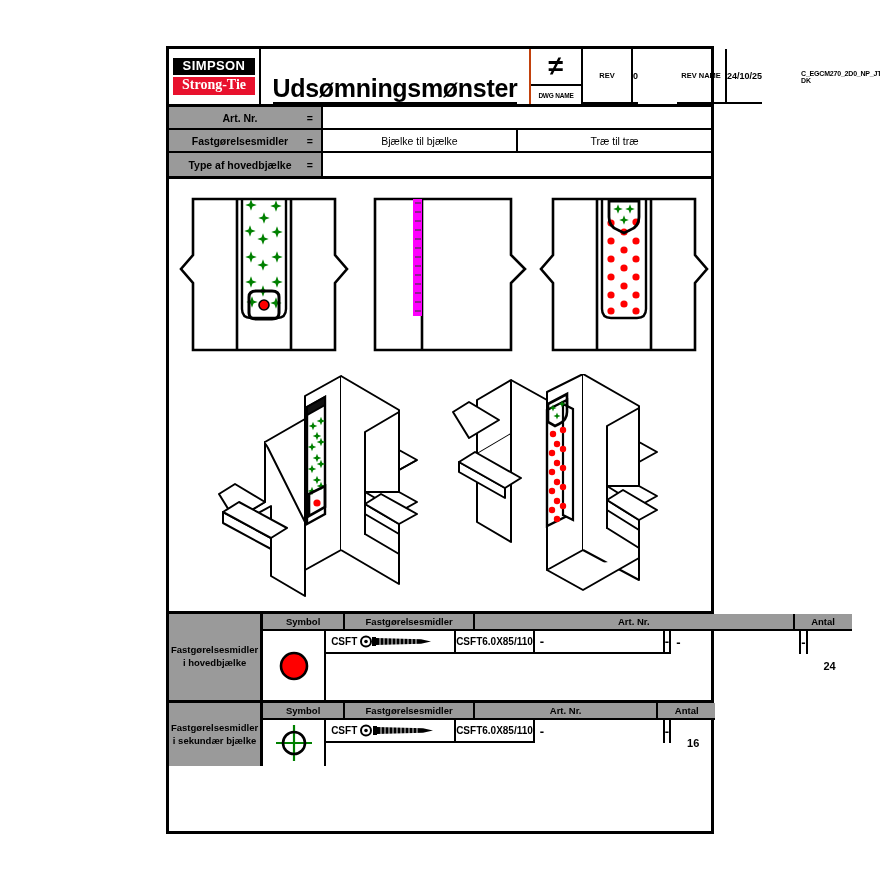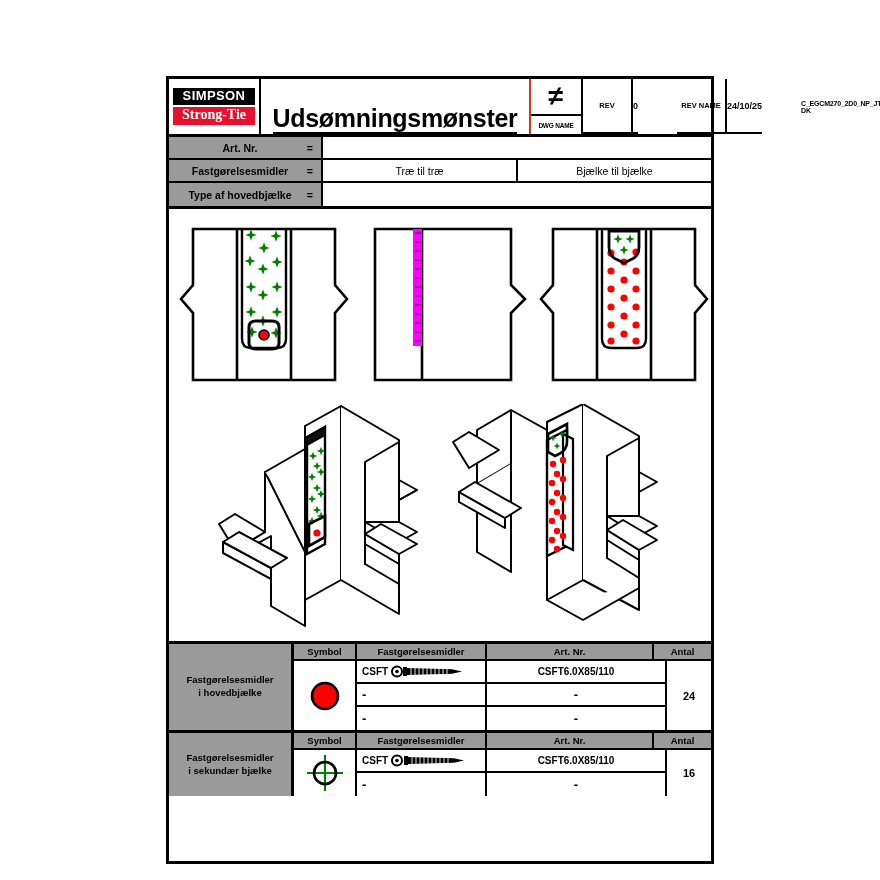--- a/index.html
+++ b/index.html
@@ -8,21 +8,20 @@
     width: 880px; height: 880px;
     background: #ffffff;
     font-family: "Liberation Sans", sans-serif;
   }
   #sheet {
     position: absolute;
     left: 166px; top: 46px;
     width: 548px; height: 788px;
     border: 3px solid #000;
     background: #fff;
-    margin-top: 30px;
   }
 
   
   .titleblock {
     display: flex;
     height: 58px;
     border-bottom: 3px solid #000;
   }
   .logo-cell {
     width: 92px;
@@ -149,32 +148,32 @@
     padding: 2px;
   }
   .lg-body { flex: 1; display: flex; flex-direction: column; }
   .lg-head { display: flex; height: 17px; background: #9a9a9a; border-bottom: 2px solid #000; }
   .lg-h {
     display: flex; align-items: center; justify-content: center;
     font-size: 9.5px; font-weight: bold;
     border-right: 2px solid #000;
   }
   .lg-h:last-child { border-right: none; }
-  .c-sym { width: 63px; }
+  .c-sym { width: 82px; }
   .c-fast { width: 130px; }
   .c-art { flex: 1; }
   .c-ant { width: 57px; }
   .lg-main { display: flex; }
   .lg-symcell {
     width: 63px;
     border-right: 2px solid #000;
     display: flex; align-items: center; justify-content: center;
   }
   .lg-rows { flex: 1; display: flex; }
-  .lg-rowstack { flex: 1; display: flex; flex-direction: column; }
+  .lg-rowstack { flex: 1; display: flex; flex-direction: row; }
   .lg-r { display: flex; border-bottom: 2px solid #000; }
   .lg-r:last-child { border-bottom: none; }
   .lg-c {
     display: flex; align-items: center;
     border-right: 2px solid #000;
     font-size: 10px; font-weight: bold;
     padding: 0 5px;
     height: 100%;
   }
   .lg-c.ctr { justify-content: center; padding: 0; }
@@ -226,22 +225,22 @@
       <div class="spec-label">
         <span class="lbl">Art. Nr.</span>
         <span class="eq">=</span>
       </div>
     </div>
     <div class="spec-row">
       <div class="spec-label">
         <span class="lbl">Fastgørelsesmidler</span>
         <span class="eq">=</span>
       </div>
+      <div class="spec-val">Bjælke til bjælke</div>
       <div class="spec-val">Træ til træ</div>
-      <div class="spec-val">Bjælke til bjælke</div>
     </div>
     <div class="spec-row">
       <div class="spec-label">
         <span class="lbl">Type af hovedbjælke</span>
         <span class="eq">=</span>
       </div>
     </div>
   </div>
 
   <div class="drawarea">

